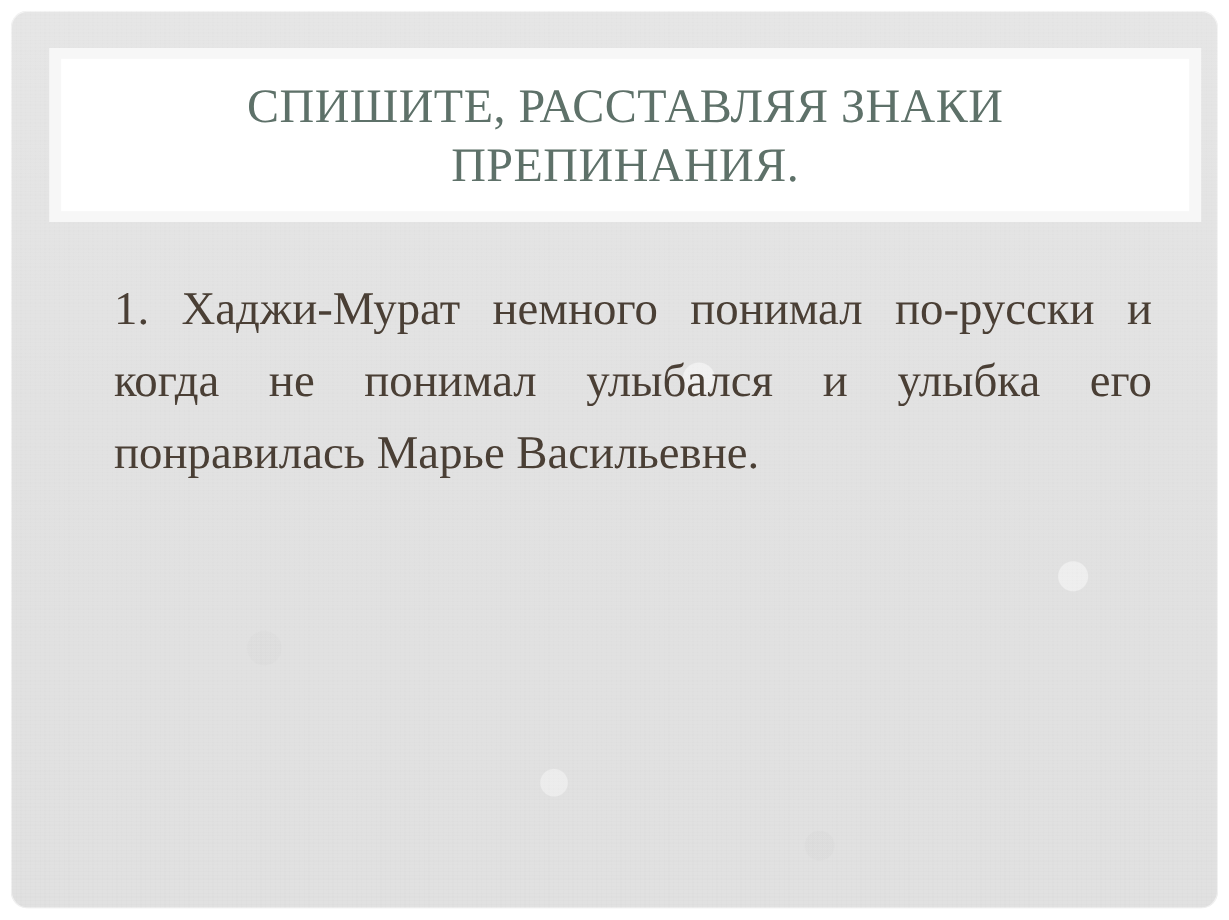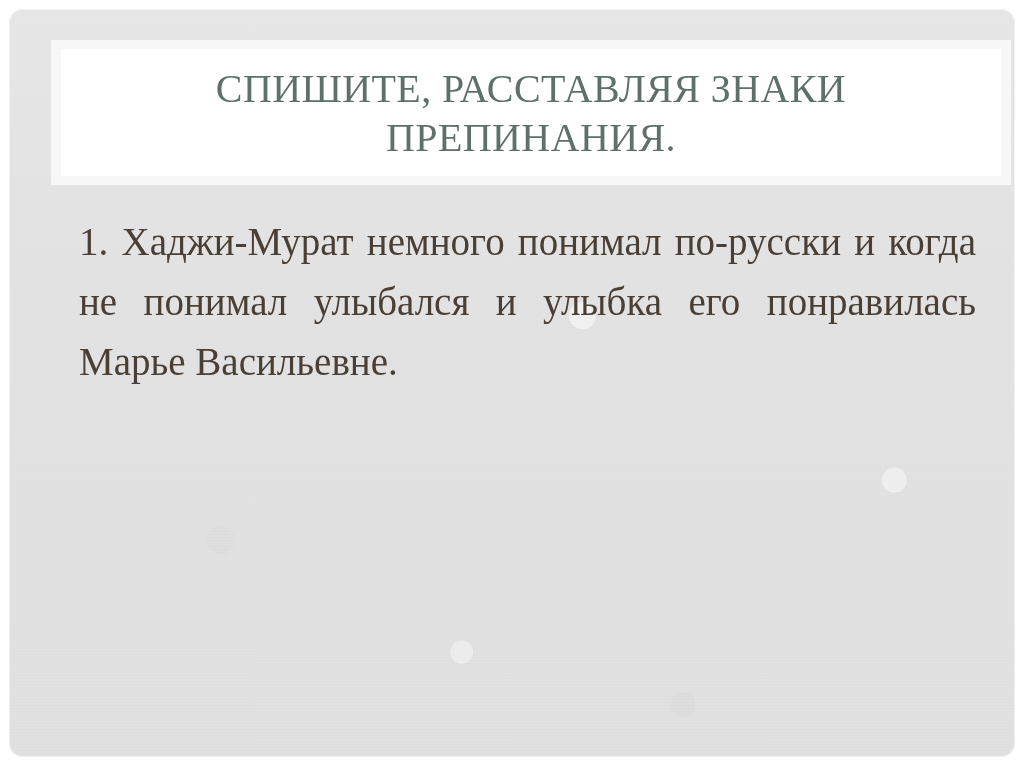--- a/index.html
+++ b/index.html
@@ -54,21 +54,21 @@
     pointer-events: none;
     background-image:
       repeating-linear-gradient(0deg,   rgba(0,0,0,0.008) 0 1px, rgba(255,255,255,0.01) 1px 3px),
       repeating-linear-gradient(90deg,  rgba(0,0,0,0.007) 0 1px, rgba(255,255,255,0.01) 1px 4px);
     opacity: 0.75;
   }
 
   
   .title-box {
     position: absolute;
-    left: 42px;
+    left: 32px;
     top: 31px;
     width: 960px;
     height: 145px;
     background: #f7f7f7;
     box-sizing: border-box;
     padding: 9px 10px;
   }
   .title-box-inner {
     width: 100%;
     height: 100%;
@@ -94,21 +94,21 @@
   }
 
   
   .body-block {
     position: absolute;
     left: 70px;
     top: 203px;
     width: 897px;
   }
   .body-paragraph {
-    margin: 0;
+    margin: 16px;
     color: #4a3f35;
     font-family: "Liberation Serif", "DejaVu Serif", serif;
     font-size: 39px;
     line-height: 60px;
     text-align: justify;
     text-justify: inter-word;
     hyphens: none;
     text-align-last: left;
   }
 </style>

